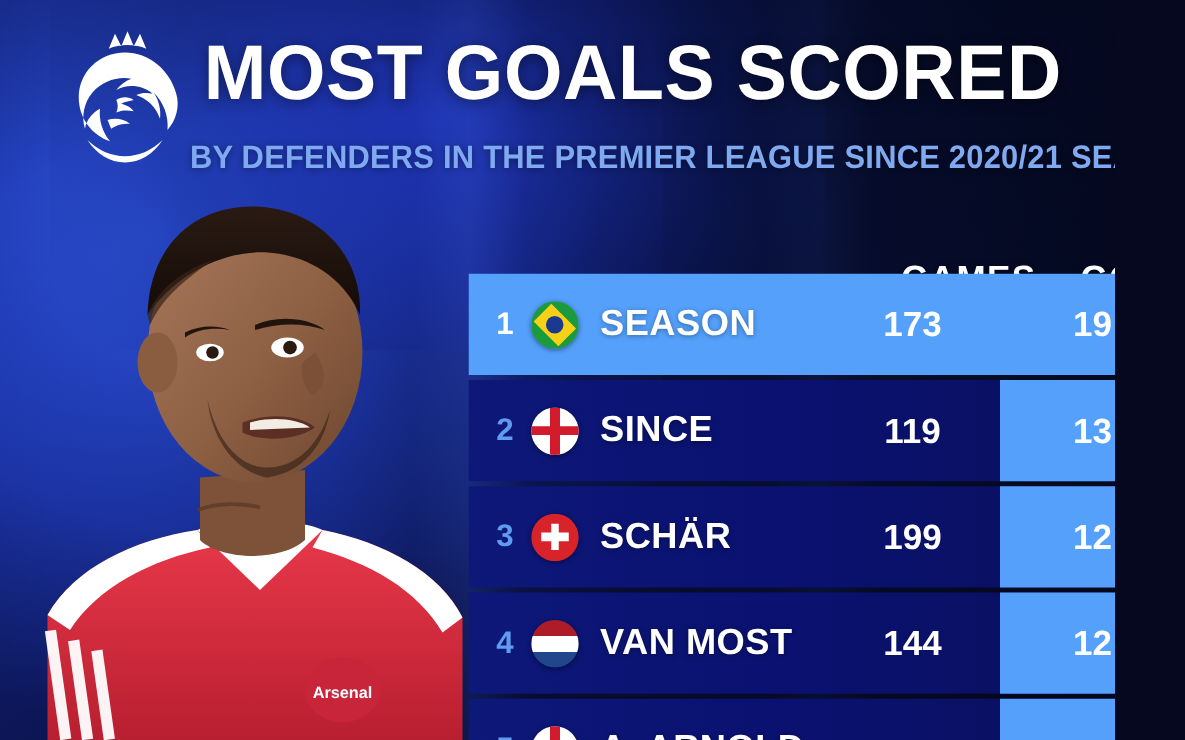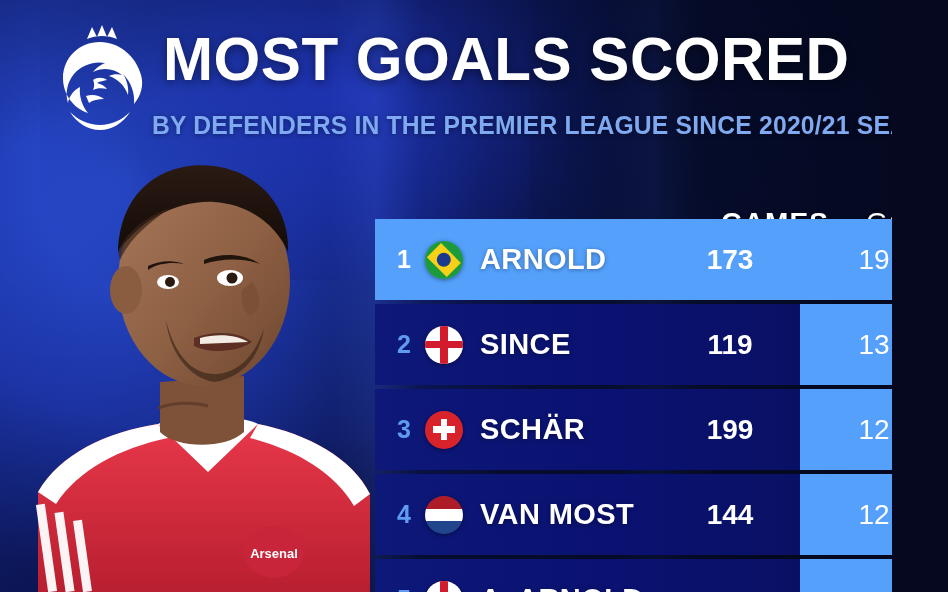--- a/index.html
+++ b/index.html
@@ -158,21 +158,21 @@
     width: 110px; height: 81px;
     display: flex; align-items: center; justify-content: center;
     font-size: 28px; font-weight: 700;
     color: #ffffff;
   }
   .goals {
     position: absolute;
     right: 0; top: 0;
     width: 148px; height: 81px;
     display: flex; align-items: center; justify-content: center;
-    font-size: 28px; font-weight: 400;
+    font-size: 28px; font-weight: 700;
     color: #ffffff;
   }
 
   
   .f-eng { background:#fff; position:relative; width:100%; height:100%; }
   .f-eng::before { content:""; position:absolute; left:0; right:0; top:40%; height:20%; background:#d21b2c; }
   .f-eng::after  { content:""; position:absolute; top:0; bottom:0; left:40%; width:20%; background:#d21b2c; }
   .f-sui { background:#d8232a; position:relative; width:100%; height:100%; }
   .f-sui::before { content:""; position:absolute; left:0; right:0; top:42%; height:16%; background:#fff; margin:0 22%; }
   .f-sui::after  { content:""; position:absolute; top:0; bottom:0; left:42%; width:16%; background:#fff; margin:22% 0; }
@@ -272,21 +272,21 @@
 
     <div class="row top">
 
       <div class="rank">1</div>
       <div class="flag">
         <div class="f-bra">
             <div class="dia"></div>
             <div class="globe"></div>
           </div>
       </div>
-      <div class="name">ARNOLD</div>
+      <div class="name">SEASON</div>
       <div class="games">173</div>
       <div class="goals">19</div>
     </div>
 
     <div class="row">
       <div class="goal-hl"></div>
       <div class="rank">2</div>
       <div class="flag">
           <div class="f-eng"></div>
         </div>

